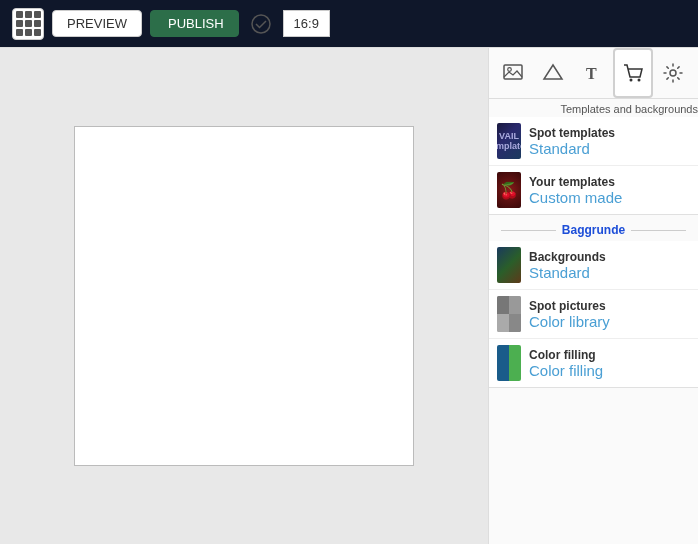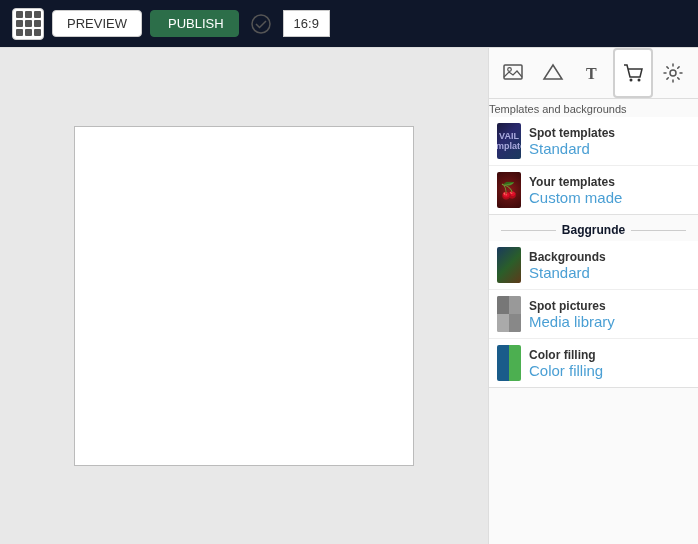--- a/index.html
+++ b/index.html
@@ -131,21 +131,21 @@
       border: 2px solid #d0d0d0;
       border-radius: 4px;
       background: white;
       color: #333;
     }
 
     
     .panel-header {
       font-size: 11px;
       color: #555;
-      text-align: left;
+      text-align: right;
       padding: 4px 0 2px;
     }
 
     
     .menu-section {
       border-bottom: 1px solid #e0e0e0;
     }
 
     .menu-item {
       display: flex;
@@ -195,21 +195,21 @@
 
     .divider-line {
       flex: 1;
       height: 1px;
       background: #ccc;
     }
 
     .divider-text {
       font-size: 12px;
       font-weight: bold;
-      color: #0f172a;
+      color: #1d4ed8;
       white-space: nowrap;
     }
 
     
     .thumb-spot {
       background: linear-gradient(135deg, #1a1a3e 0%, #2a2a6e 40%, #1a3a5e 100%);
       width: 100%;
       height: 100%;
       display: flex;
       align-items: center;
@@ -398,21 +398,21 @@
         <div class="menu-thumb">
           <div class="thumb-pics">
             <div style="width:50%;height:50%;background:#777;"></div>
             <div style="width:50%;height:50%;background:#999;"></div>
             <div style="width:50%;height:50%;background:#aaa;"></div>
             <div style="width:50%;height:50%;background:#888;"></div>
           </div>
         </div>
         <div class="menu-text">
           <span class="menu-title">Spot pictures</span>
-          <span class="menu-subtitle">Media library</span>
+          <span class="menu-subtitle">Color library</span>
         </div>
       </div>
 
       <div class="menu-item">
         <div class="menu-thumb">
           <div class="thumb-color">
             <div class="thumb-color-left"></div>
             <div class="thumb-color-right"></div>
           </div>
         </div>

